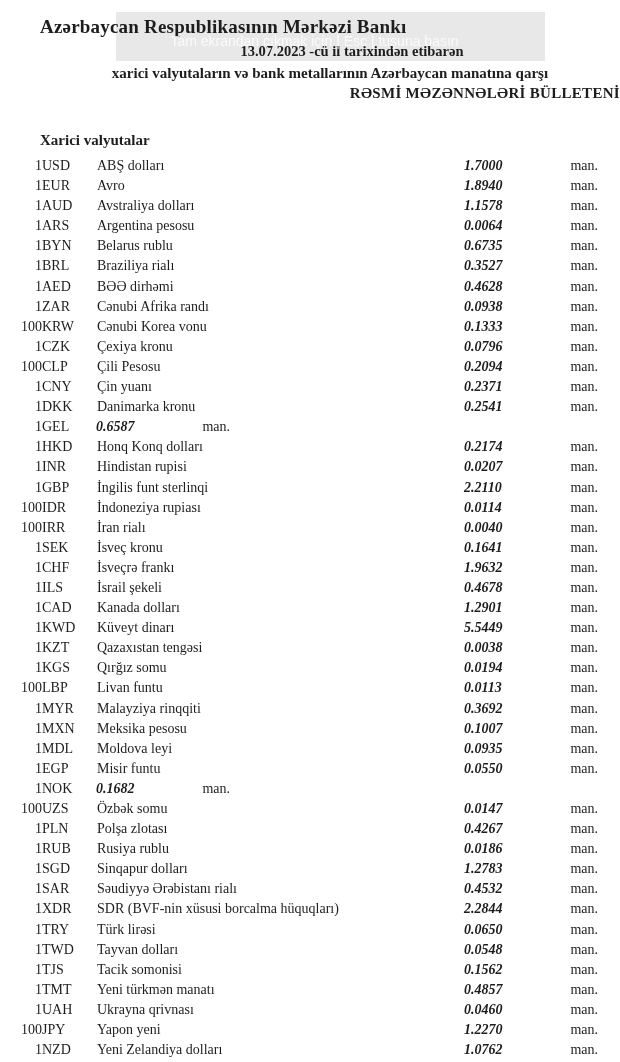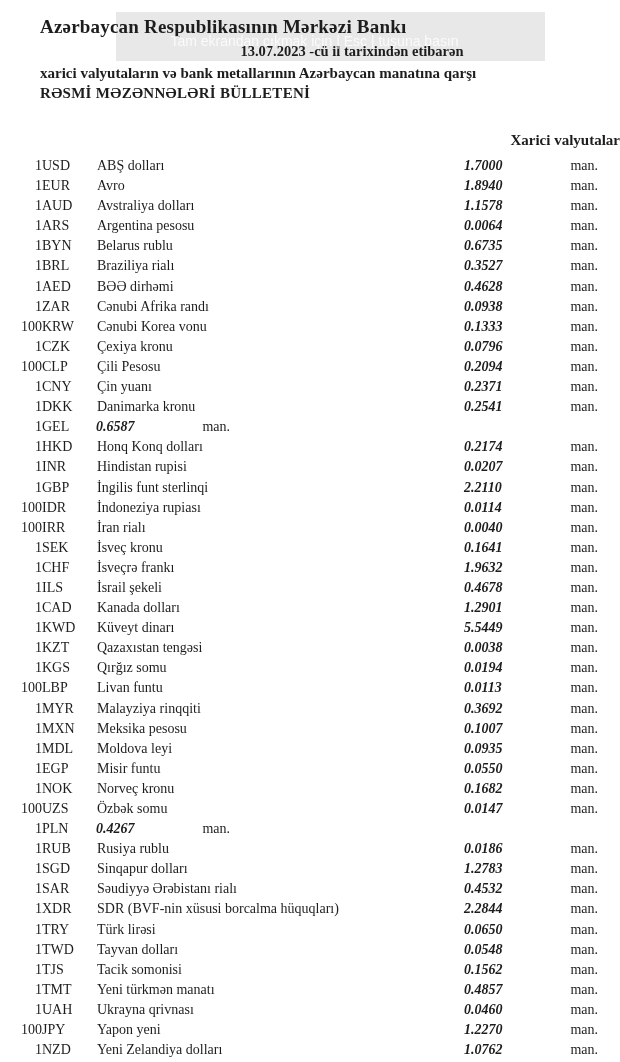--- a/index.html
+++ b/index.html
@@ -35,32 +35,32 @@
     z-index:2;
   }
   .doc-date {
     position:absolute; left:62px; top:43px; width:580px;
     text-align:center;
     font-size:14.5px; font-weight:bold;
     z-index:2;
   }
   .doc-sub1 {
     position:absolute; left:40px; top:65px; width:580px;
-    text-align:left;
+    text-align:center;
     font-size:15px; font-weight:bold;
   }
   .doc-sub2 {
     position:absolute; left:40px; top:85px; width:580px;
-    text-align:left;
+    text-align:right;
     font-size:15px; font-weight:bold;
     letter-spacing:0.3px;
   }
   .section-title {
     position:absolute; left:40px; top:132px; width:580px;
-    text-align:right;
+    text-align:left;
     font-size:15px; font-weight:bold;
   }
   .rates {
     position:absolute; left:0; top:156px; width:598px;
   }
   .row { display:flex; height:20.1px; line-height:20.1px; font-size:14px; }
   .qty  { width:42px; text-align:right; }
   .code { width:54px; text-align:left; }
   .name { flex:1; padding-left:1px; white-space:nowrap; overflow:hidden; }
   .rate { width:90px; text-align:left; font-weight:bold; font-style:italic; }
@@ -296,34 +296,34 @@
     <div class="row">
       <span class="qty">1</span>
       <span class="code">EGP</span>
       <span class="name">Misir funtu</span>
       <span class="rate">0.0550</span>
       <span class="man">man.</span>
     </div>
     <div class="row">
       <span class="qty">1</span>
       <span class="code">NOK</span>
-      <span class="name">Norveç kronu</span>
       <span class="rate">0.1682</span>
       <span class="man">man.</span>
     </div>
     <div class="row">
       <span class="qty">100</span>
       <span class="code">UZS</span>
       <span class="name">Özbək somu</span>
       <span class="rate">0.0147</span>
       <span class="man">man.</span>
     </div>
     <div class="row">
       <span class="qty">1</span>
       <span class="code">PLN</span>
+      <span class="name">Polşa zlotası</span>
       <span class="rate">0.4267</span>
       <span class="man">man.</span>
     </div>
     <div class="row">
       <span class="qty">1</span>
       <span class="code">RUB</span>
       <span class="name">Rusiya rublu</span>
       <span class="rate">0.0186</span>
       <span class="man">man.</span>
     </div>

